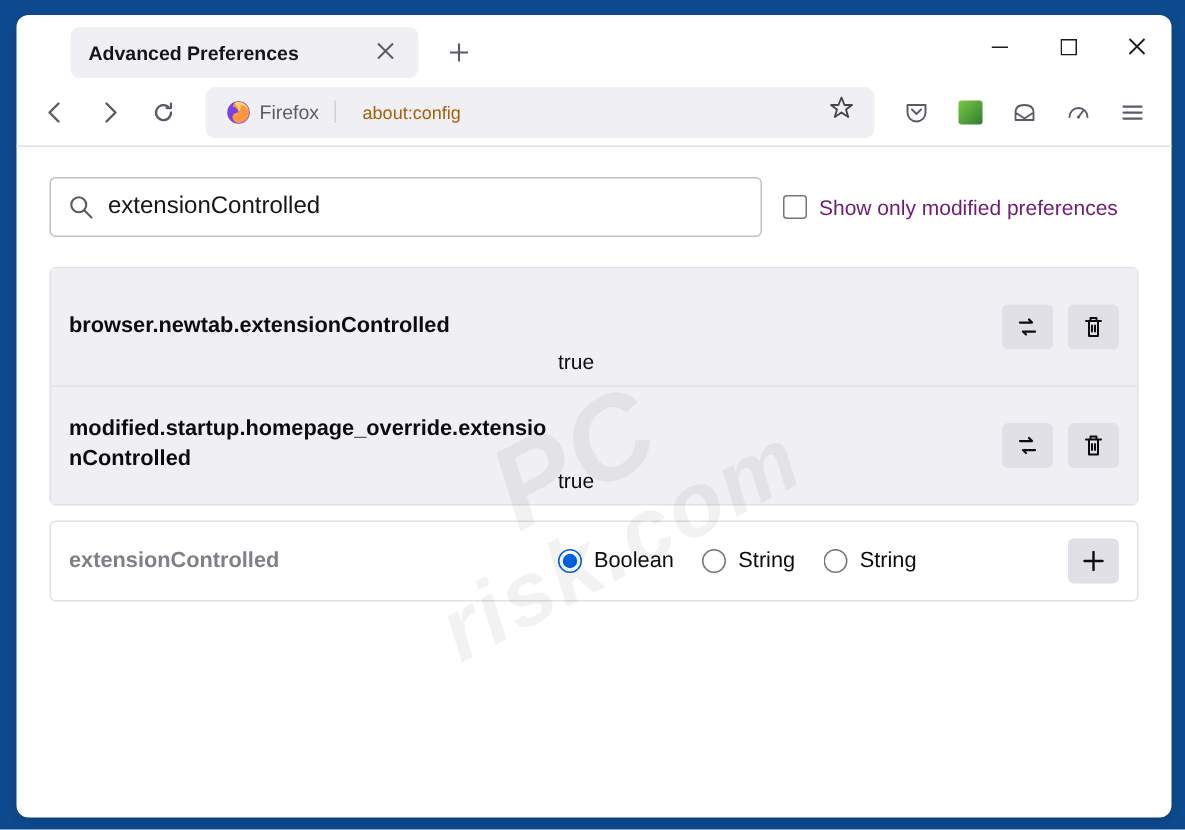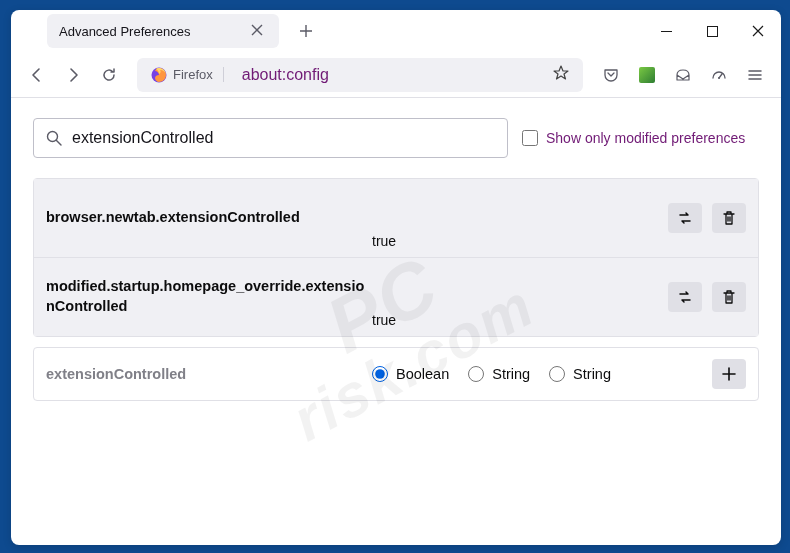--- a/index.html
+++ b/index.html
@@ -1,32 +1,32 @@
 <!DOCTYPE html>
 <html><head>
 <meta charset="utf-8">
 <style>
 * { box-sizing: border-box; margin: 0; padding: 0; }
 body { font-family: -apple-system, BlinkMacSystemFont, "Segoe UI", Arial, sans-serif; background: #0e4a8f; width: 790px; height: 553px; overflow: hidden; }
 .window { background: #fff; border-radius: 8px; margin: 10px 8px 8px 11px; width: 770px; height: 535px; display: flex; flex-direction: column; box-shadow: 0 2px 8px rgba(0,0,0,0.15); position: relative; }
-.titlebar { display: flex; align-items: center; height: 42px; }
+.titlebar { display: flex; align-items: flex-end; height: 42px; font-weight: bold; }
 .tab { display: flex; align-items: center; background: #f0f0f4; border-radius: 6px; margin-left: 36px; padding: 0 12px; height: 34px; width: 232px; position: relative; }
 .tab-title { font-size: 13px; flex: 1; color: #15141a; }
 .tab-close { color: #5b5b66; font-size: 14px; padding: 2px 4px; cursor: pointer; }
 .newtab-btn { margin-left: 16px; color: #5b5b66; font-size: 20px; cursor: pointer; padding: 4px; }
 .win-controls { margin-left: auto; display: flex; }
 .win-btn { width: 46px; height: 42px; display: flex; align-items: center; justify-content: center; color: #1b1b1b; cursor: pointer; }
 .toolbar { display: flex; align-items: center; height: 46px; padding: 0 10px; gap: 4px; border-bottom: 1px solid #e0e0e6; }
 .nav-btn { width: 32px; height: 32px; display: flex; align-items: center; justify-content: center; color: #5b5b66; cursor: pointer; border-radius: 4px; }
 .nav-btn svg { width: 16px; height: 16px; }
 .urlbar { flex: 1; display: flex; align-items: center; background: #f0f0f4; border-radius: 6px; height: 34px; margin: 0 8px; padding: 16px 6px; }
 .urlbar-identity { display: flex; align-items: center; gap: 6px; padding: 2px 8px; border-radius: 4px; }
 .firefox-logo { width: 16px; height: 16px; }
 .identity-label { font-size: 13px; color: #5b5b66; border-right: 1px solid #cfcfd8; padding-right: 10px; }
-.urlbar-input { flex: 1; border: none; background: transparent; font-size: 16px; color: #701a75; padding: 0 10px; outline: none; }
+.urlbar-input { flex: 1; border: none; background: transparent; font-size: 12px; color: #a16207; padding: 0 10px; outline: none; }
 .urlbar-star { color: #444; padding: 0 8px; cursor: pointer; }
 .toolbar-icon { width: 32px; height: 32px; display: flex; align-items: center; justify-content: center; color: #5b5b66; cursor: pointer; }
 .toolbar-icon svg { width: 16px; height: 16px; }
 .ext-icon { width: 16px; height: 16px; background: linear-gradient(135deg, #7ac943, #2e7d32); border-radius: 2px; position: relative; }
 .content { padding: 20px 22px; flex: 1; position: relative; }
 .search-row { display: flex; align-items: center; gap: 14px; margin-bottom: 20px; }
 .search-box { flex: 0 0 475px; display: flex; align-items: center; border: 1px solid #bfbfc9; border-radius: 4px; height: 40px; padding: 0 12px; }
 .search-box svg { width: 16px; height: 16px; color: #5b5b66; flex-shrink: 0; }
 .search-input { flex: 1; border: none; font-size: 16px; color: #15141a; padding: 0 10px; outline: none; }
 .check-row { display: flex; align-items: center; gap: 8px; }

